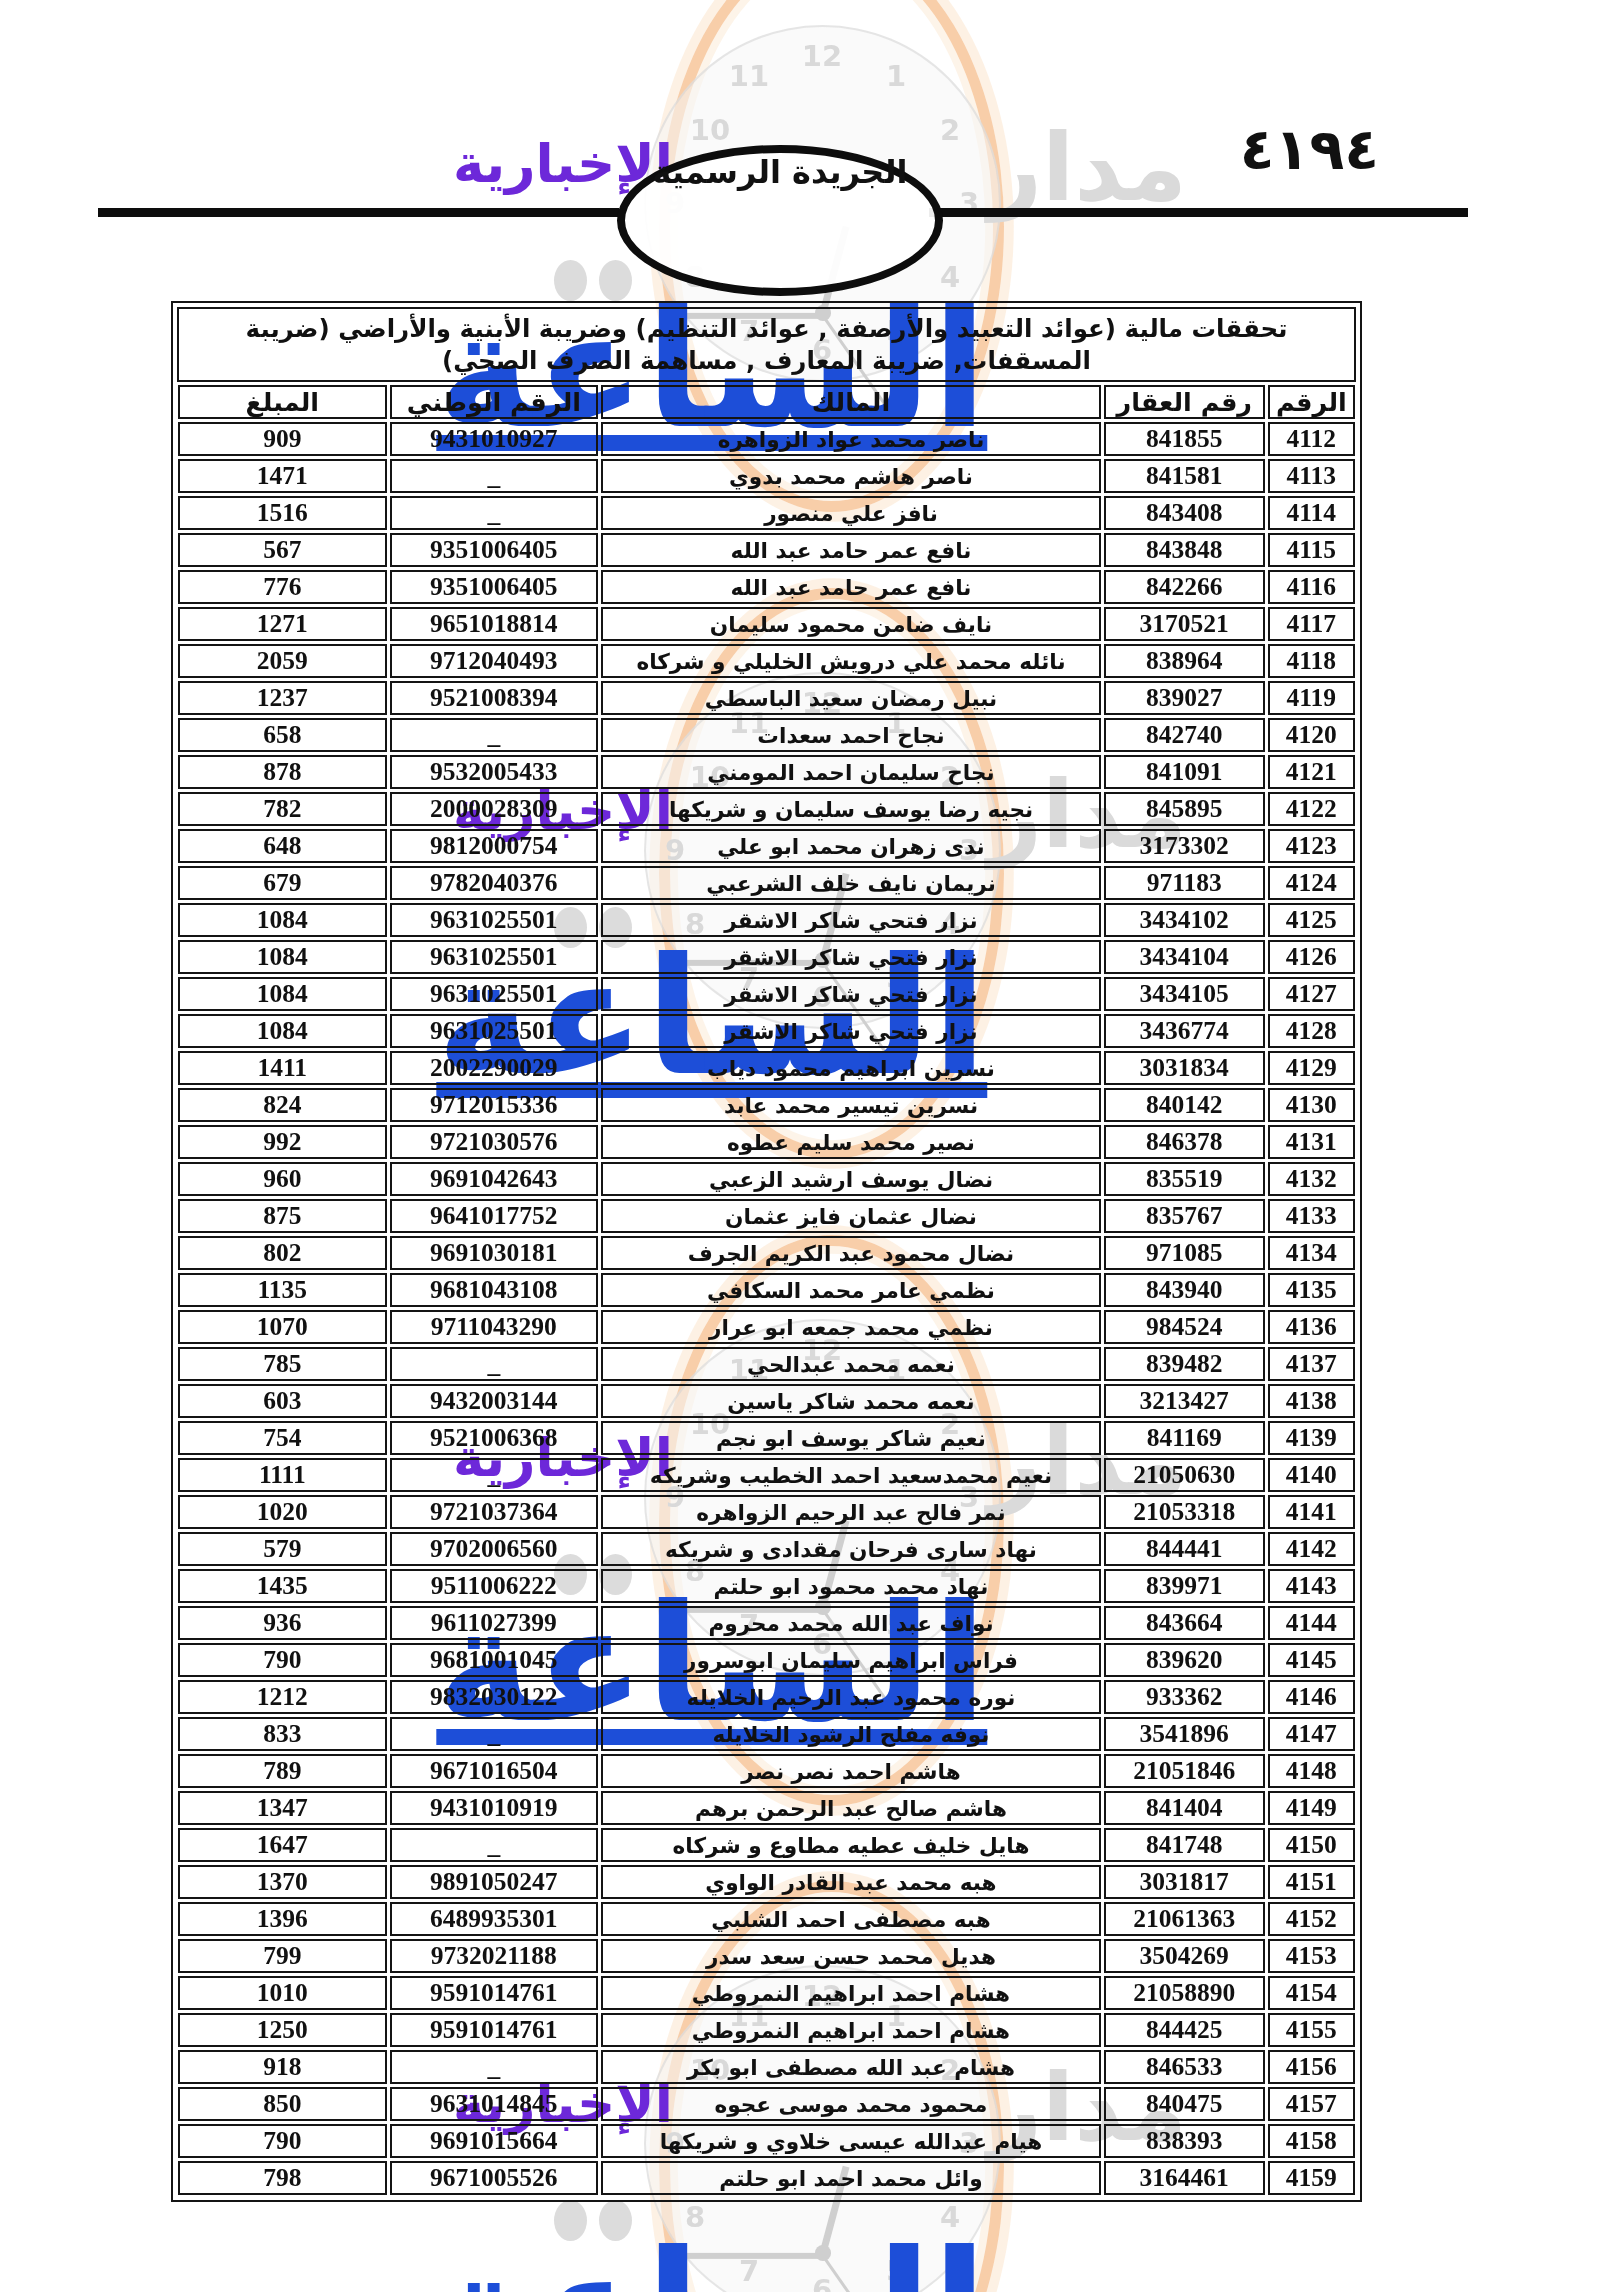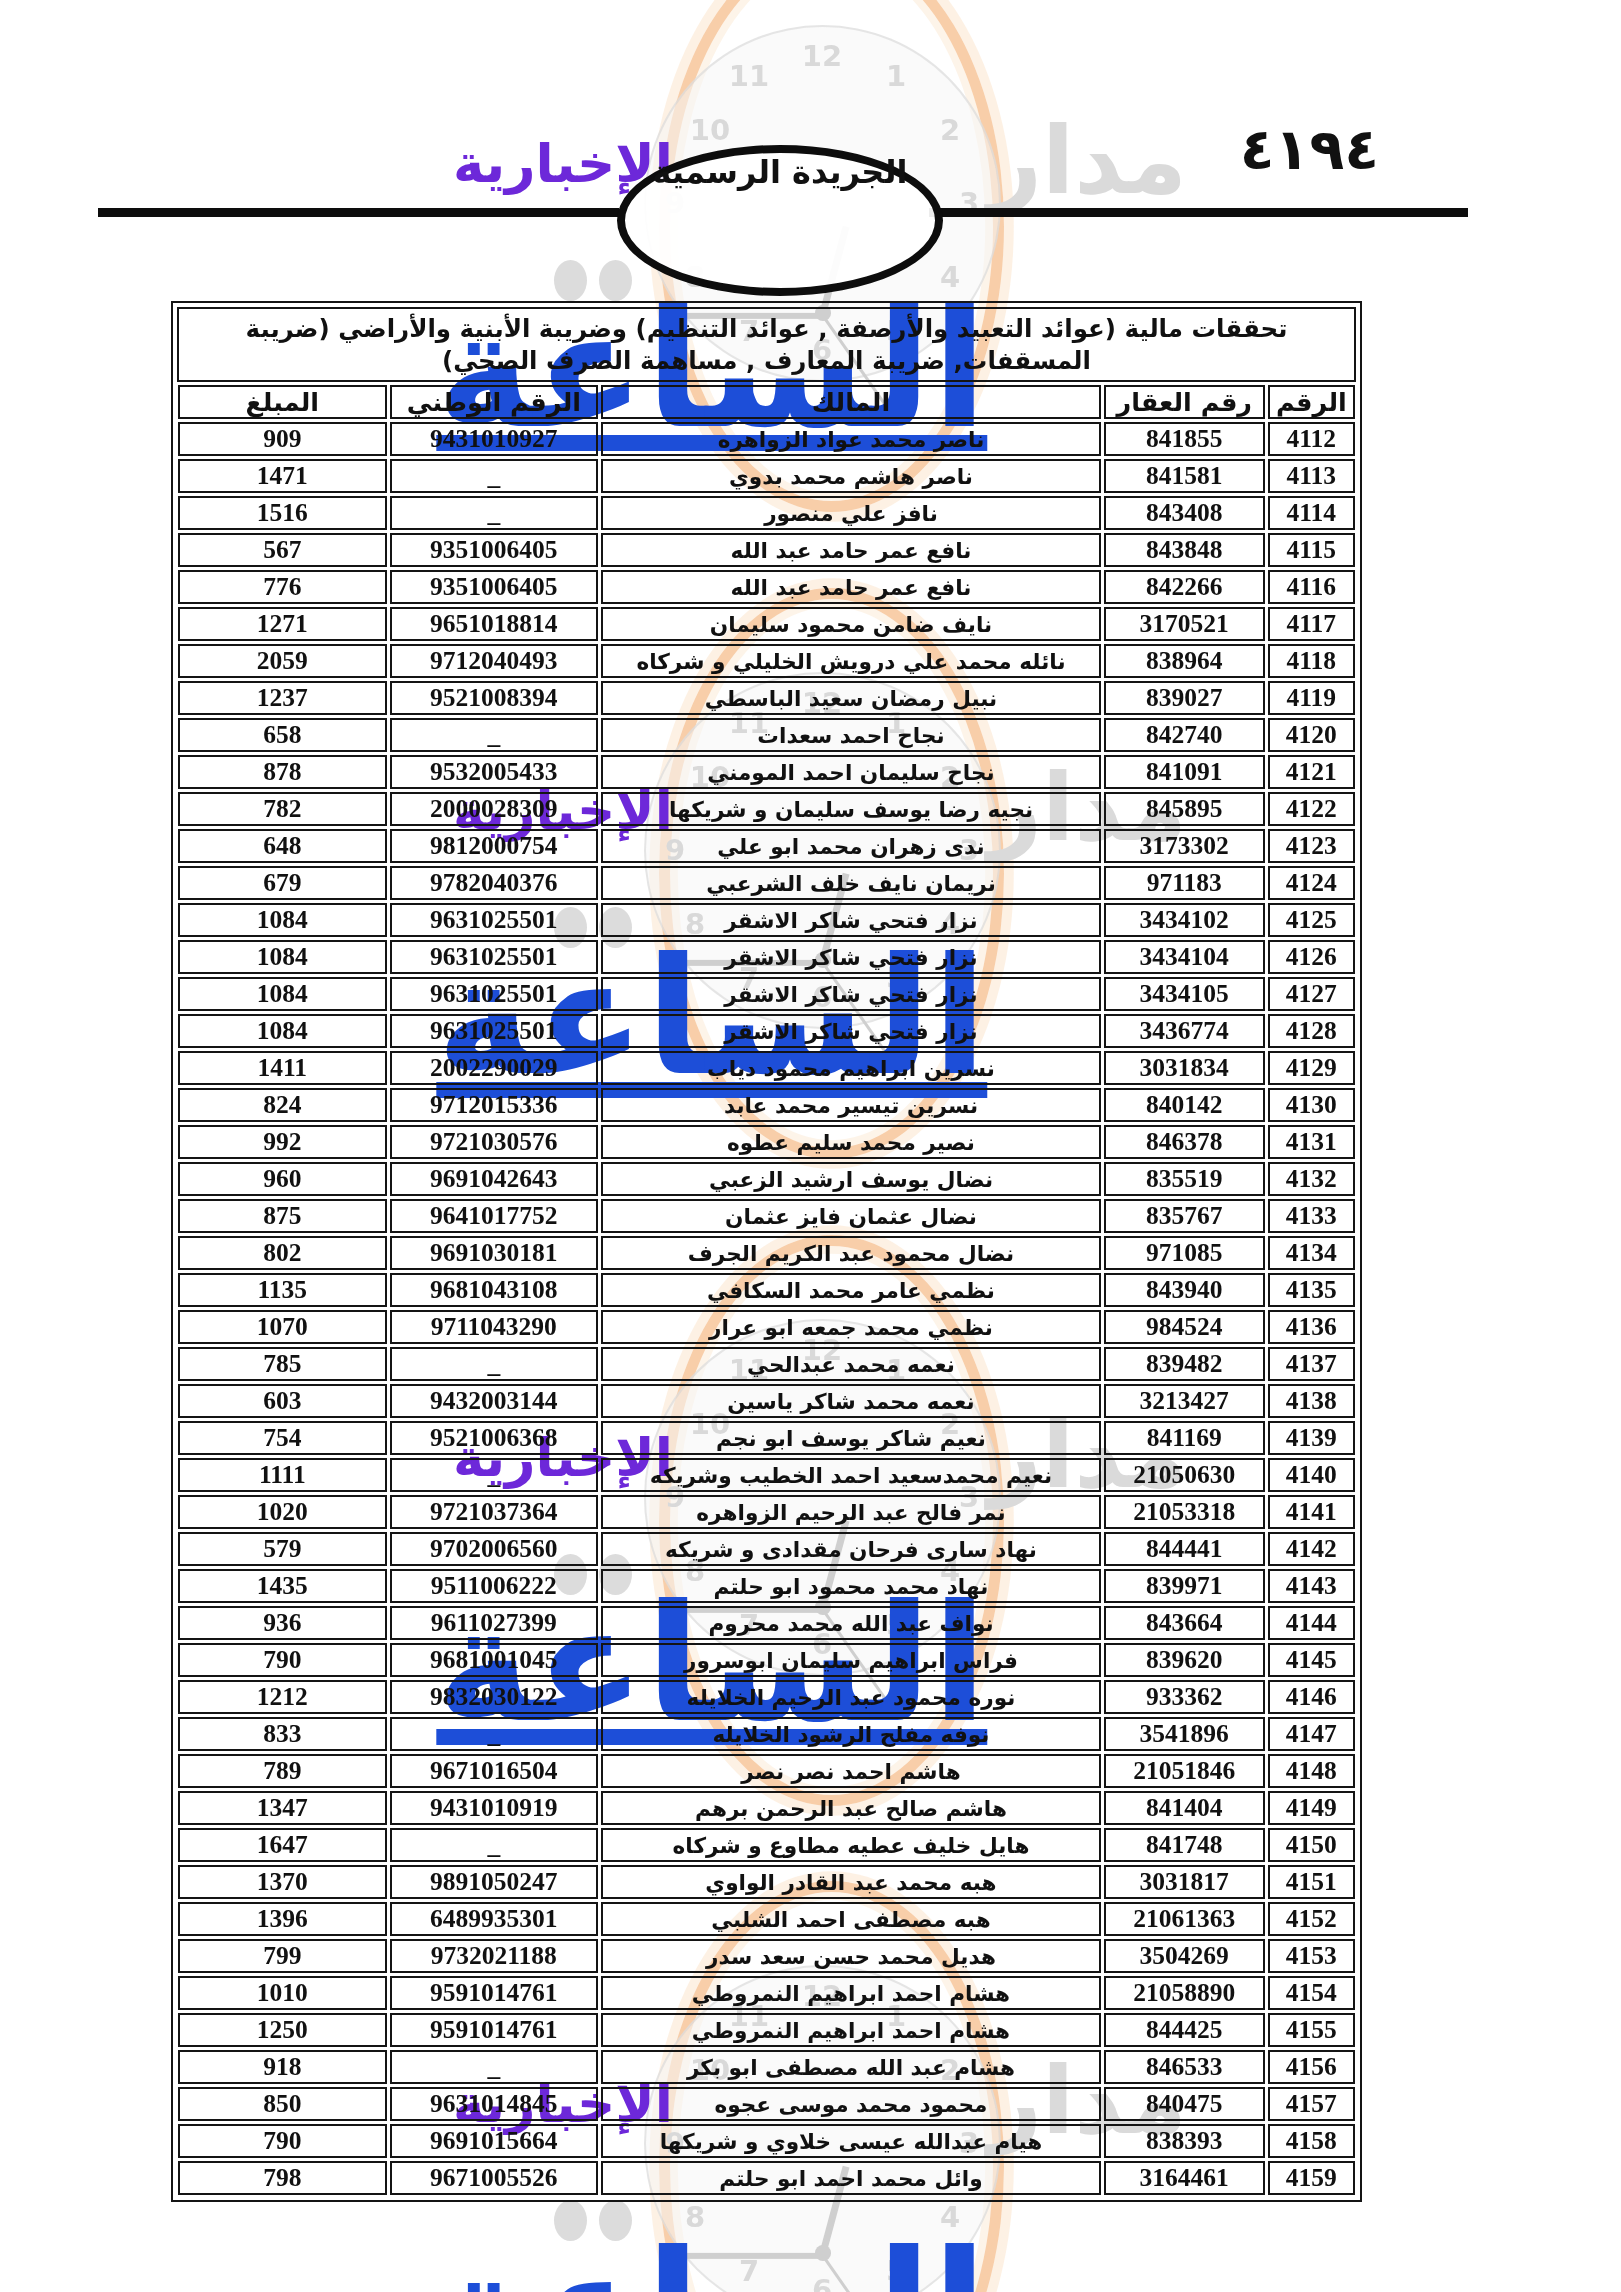--- a/index.html
+++ b/index.html
@@ -26,21 +26,21 @@
   .wm-nums span:nth-child(8){left:103px;top:304px;}
   .wm-nums span:nth-child(9){left:49px;top:250px;}
   .wm-nums span:nth-child(10){left:29px;top:176px;}
   .wm-nums span:nth-child(11){left:49px;top:103px;margin-left:15px;}
   .wm-nums span:nth-child(12){left:103px;top:49px;}
   .wm-hand{position:absolute;background:#cfcfcf;transform-origin:0 50%;}
   .wm-hand.minute{left:176px;top:286px;width:147px;height:5.9px;transform:rotate(180deg);}
   .wm-hand.hour{left:176px;top:286px;width:93px;height:6.9px;transform:rotate(-75deg);}
   .wm-hand.second{left:176px;top:286px;width:132px;height:2.9px;transform:rotate(55deg);}
   .wm-dot{position:absolute;width:15.7px;height:15.7px;border-radius:50%;background:#cfcfcf;left:169px;top:278px;}
-  .wm-brand-right{position:absolute;left:537px;top:194px;font-size:94px;font-weight:bold;color:#dadada;}
+  .wm-brand-right{position:absolute;left:537px;top:201px;font-size:94px;font-weight:bold;color:#dadada;}
   .wm-brand-left{position:absolute;left:2px;top:221px;font-size:53px;font-weight:bold;color:#6d28d9;}
   .wm-dots{position:absolute;left:103px;top:348px;display:flex;gap:11.8px;}
   .wm-dots i{width:33px;height:41px;border-radius:50%;background:#dcdcdc;}
   .wm-brand-big{position:absolute;left:-14.7px;top:377px;font-size:162px;font-weight:bold;color:#1d4ed8;line-height:1;text-decoration:underline;}
 
   
   .page-number{position:absolute;top:116px;right:242px;font-size:57px;font-weight:bold;
                z-index:2;letter-spacing:2px;}
   .head-line{position:absolute;top:208px;height:8.8px;background:#0d0d0d;z-index:1;}
   .head-line.left{left:98px;width:521px;}

